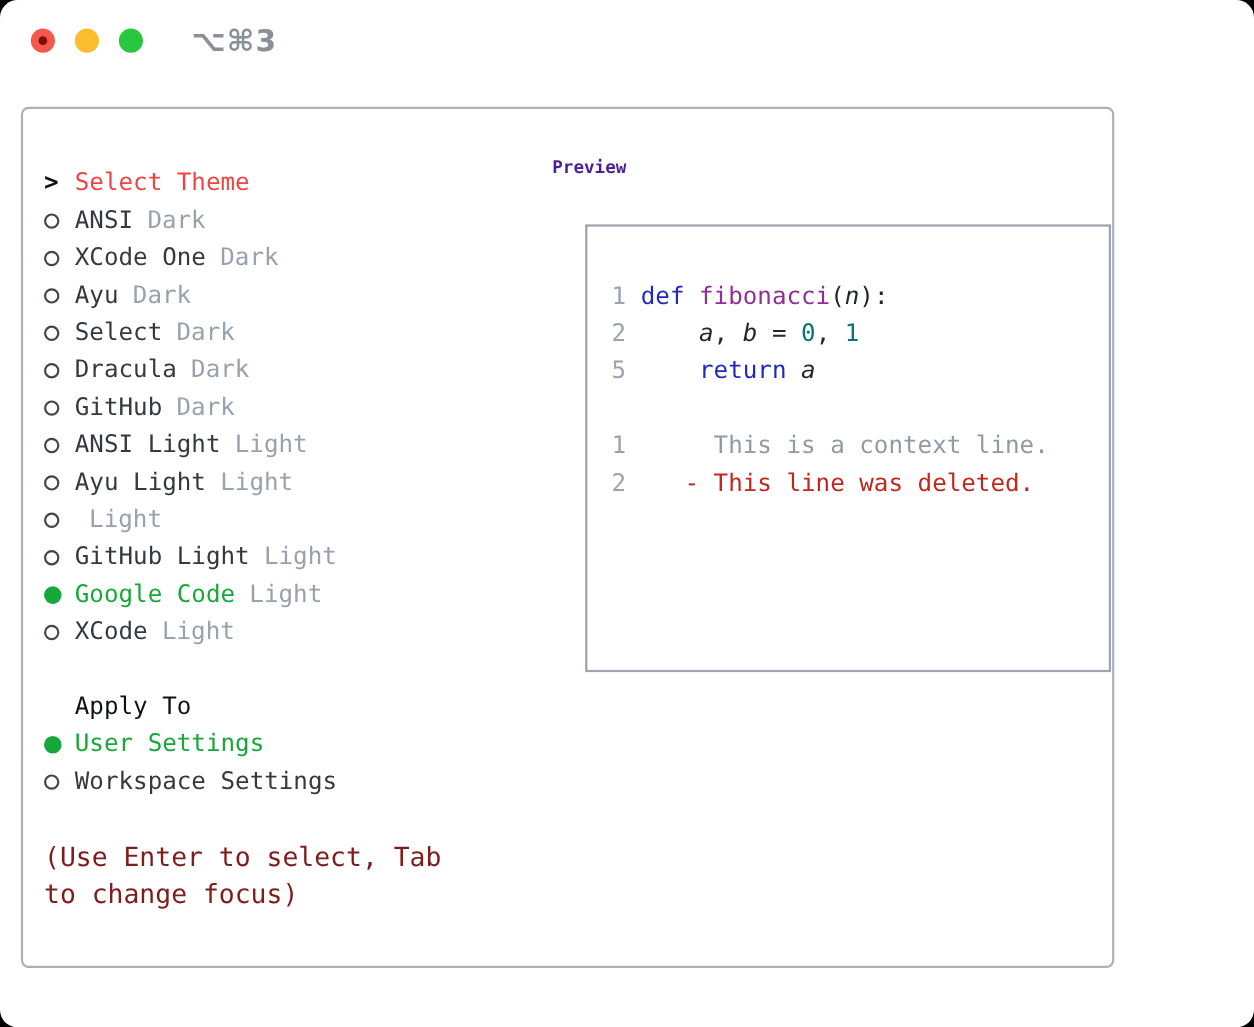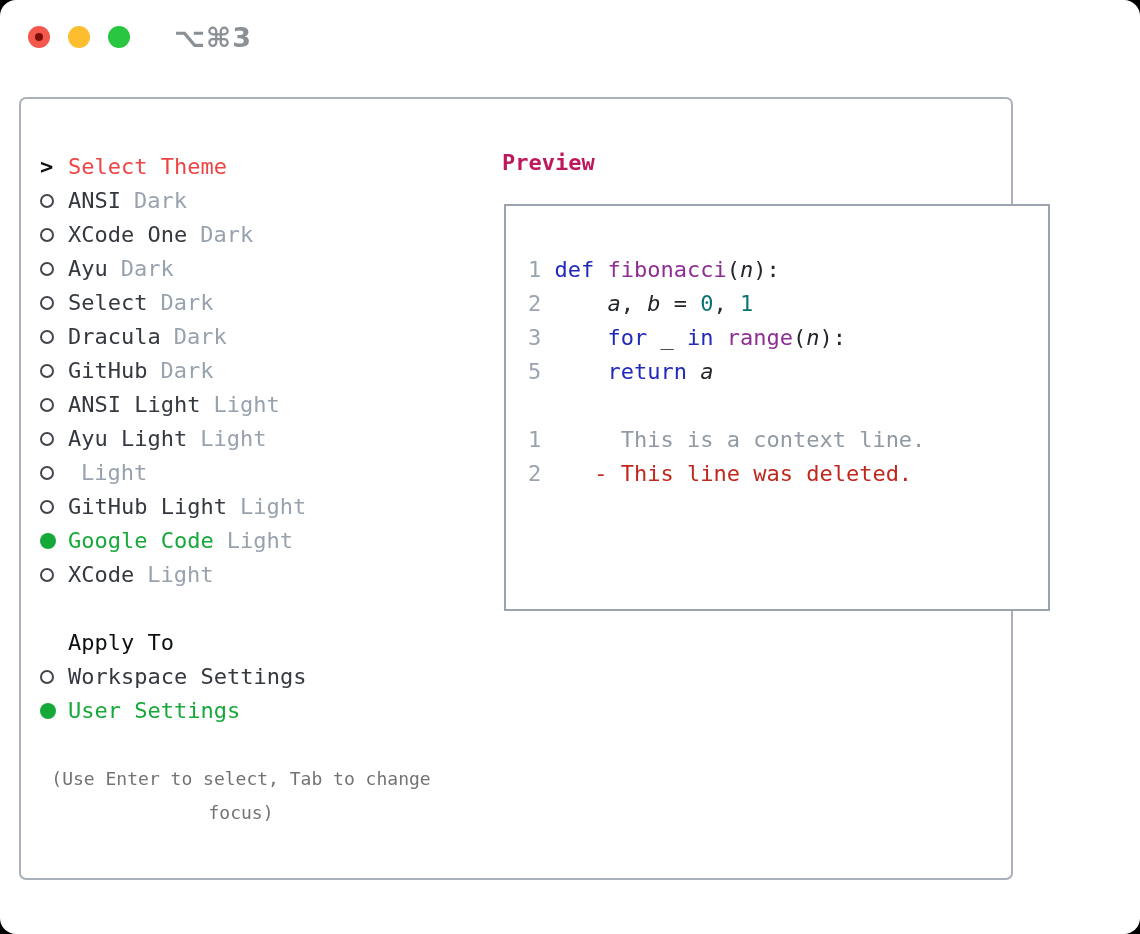--- a/index.html
+++ b/index.html
@@ -29,26 +29,26 @@
   .row-blank { height:34px; }
   .marker-cell { width:28px; display:inline-flex; align-items:center; flex:0 0 28px; }
   .circle { width:14px; height:14px; border:2px solid #42474e; border-radius:50%; }
   .circle.filled { width:16px; height:16px; border:none; background:#17a83a; }
   .cursor-prefix { font-weight:bold; color:#0e1114; }
   .list-hdr { font-weight:normal; color:#ef4444; }
   .section-hdr { color:#0e1114; }
   .item-name { color:#34383f; }
   .item-name.selected { color:#17a83a; }
   .item-suffix { color:#98a2ae; margin-left:13px; }
-  .help { margin-top:0; width:402px; white-space:normal; color:#737373; font-size:18px; line-height:34px;text-align:center; }
+  .help { margin-top:0; width:402px; white-space:normal; color:#7f1d1d; font-size:24px; line-height:34px; }
 
   
-  .preview-label { position:absolute; left:481px; top:47px; height:34px; line-height:34px;
-                   font-size:22px; font-weight:bold; color:#be185d; }
-  .preview-box { position:absolute; left:483px; top:105px; width:546px; height:407px;
+  .preview-label { position:absolute; left:481px; top:36px; height:34px; line-height:34px;
+                   font-size:16px; font-weight:bold; color:#4c1d95; }
+  .preview-box { position:absolute; left:511px; top:105px; width:478px; height:407px;
                  border:2px solid #9aa3ae; background:#fff; overflow:hidden; }
   .code { padding:47px 0 0 22px; font-size:22px; }
   .code-line { height:34px; line-height:34px; white-space:pre; }
   .ln { color:#9aa4b0; }
   .tk-kw { color:#2128bc; }
   .tk-fn { color:#8e2e94; }
   .tk-id { color:#23262b; font-style:italic; }
   .tk-pl { color:#23262b; }
   .tk-nm { color:#0c7373; }
   .tk-ctx { color:#909aa4; }
@@ -91,36 +91,35 @@
         </div>
 
       <div class="row-blank"></div>
 
       <div class="row">
         <span class="marker-cell"></span>
         <span class="section-hdr">Apply To</span>
       </div>
 
       <div>
+          <div class="row"><span class="marker-cell"><span class="circle filled"></span></span><span class="item-name selected">User Settings</span></div>
           <div class="row"><span class="marker-cell"><span class="circle"></span></span><span class="item-name">Workspace Settings</span></div>
-          <div class="row"><span class="marker-cell"><span class="circle filled"></span></span><span class="item-name selected">User Settings</span></div>
         </div>
 
       <div class="row-blank"></div>
 
       <div class="help">(Use Enter to select, Tab to change focus)</div>
     </div>
 
     <div class="preview-label">Preview</div>
 
     <div class="preview-box">
       <div class="code">
           <div class="code-line"><span class="ln">1</span> <span class="tk-kw">def</span><span class="tk-pl"> </span><span class="tk-fn">fibonacci</span><span class="tk-pl">(</span><span class="tk-id">n</span><span class="tk-pl">):</span></div>
           <div class="code-line"><span class="ln">2</span> <span class="tk-pl">    </span><span class="tk-id">a</span><span class="tk-pl">, </span><span class="tk-id">b</span><span class="tk-pl"> = </span><span class="tk-nm">0</span><span class="tk-pl">, </span><span class="tk-nm">1</span></div>
-          <div class="code-line"><span class="ln">3</span> <span class="tk-pl">    </span><span class="tk-kw">for</span><span class="tk-pl"> </span><span class="tk-id">_</span><span class="tk-pl"> </span><span class="tk-kw">in</span><span class="tk-pl"> </span><span class="tk-fn">range</span><span class="tk-pl">(</span><span class="tk-id">n</span><span class="tk-pl">):</span></div>
           <div class="code-line"><span class="ln">5</span> <span class="tk-pl">    </span><span class="tk-kw">return</span><span class="tk-pl"> </span><span class="tk-id">a</span></div>
           <div class="code-line"><span class="ln"></span> </div>
           <div class="code-line"><span class="ln">1</span> <span class="tk-ctx">     This is a context line.</span></div>
           <div class="code-line"><span class="ln">2</span> <span class="tk-del">   - This line was deleted.</span></div>
         </div>
     </div>
 
   </div>
 </div>
 

